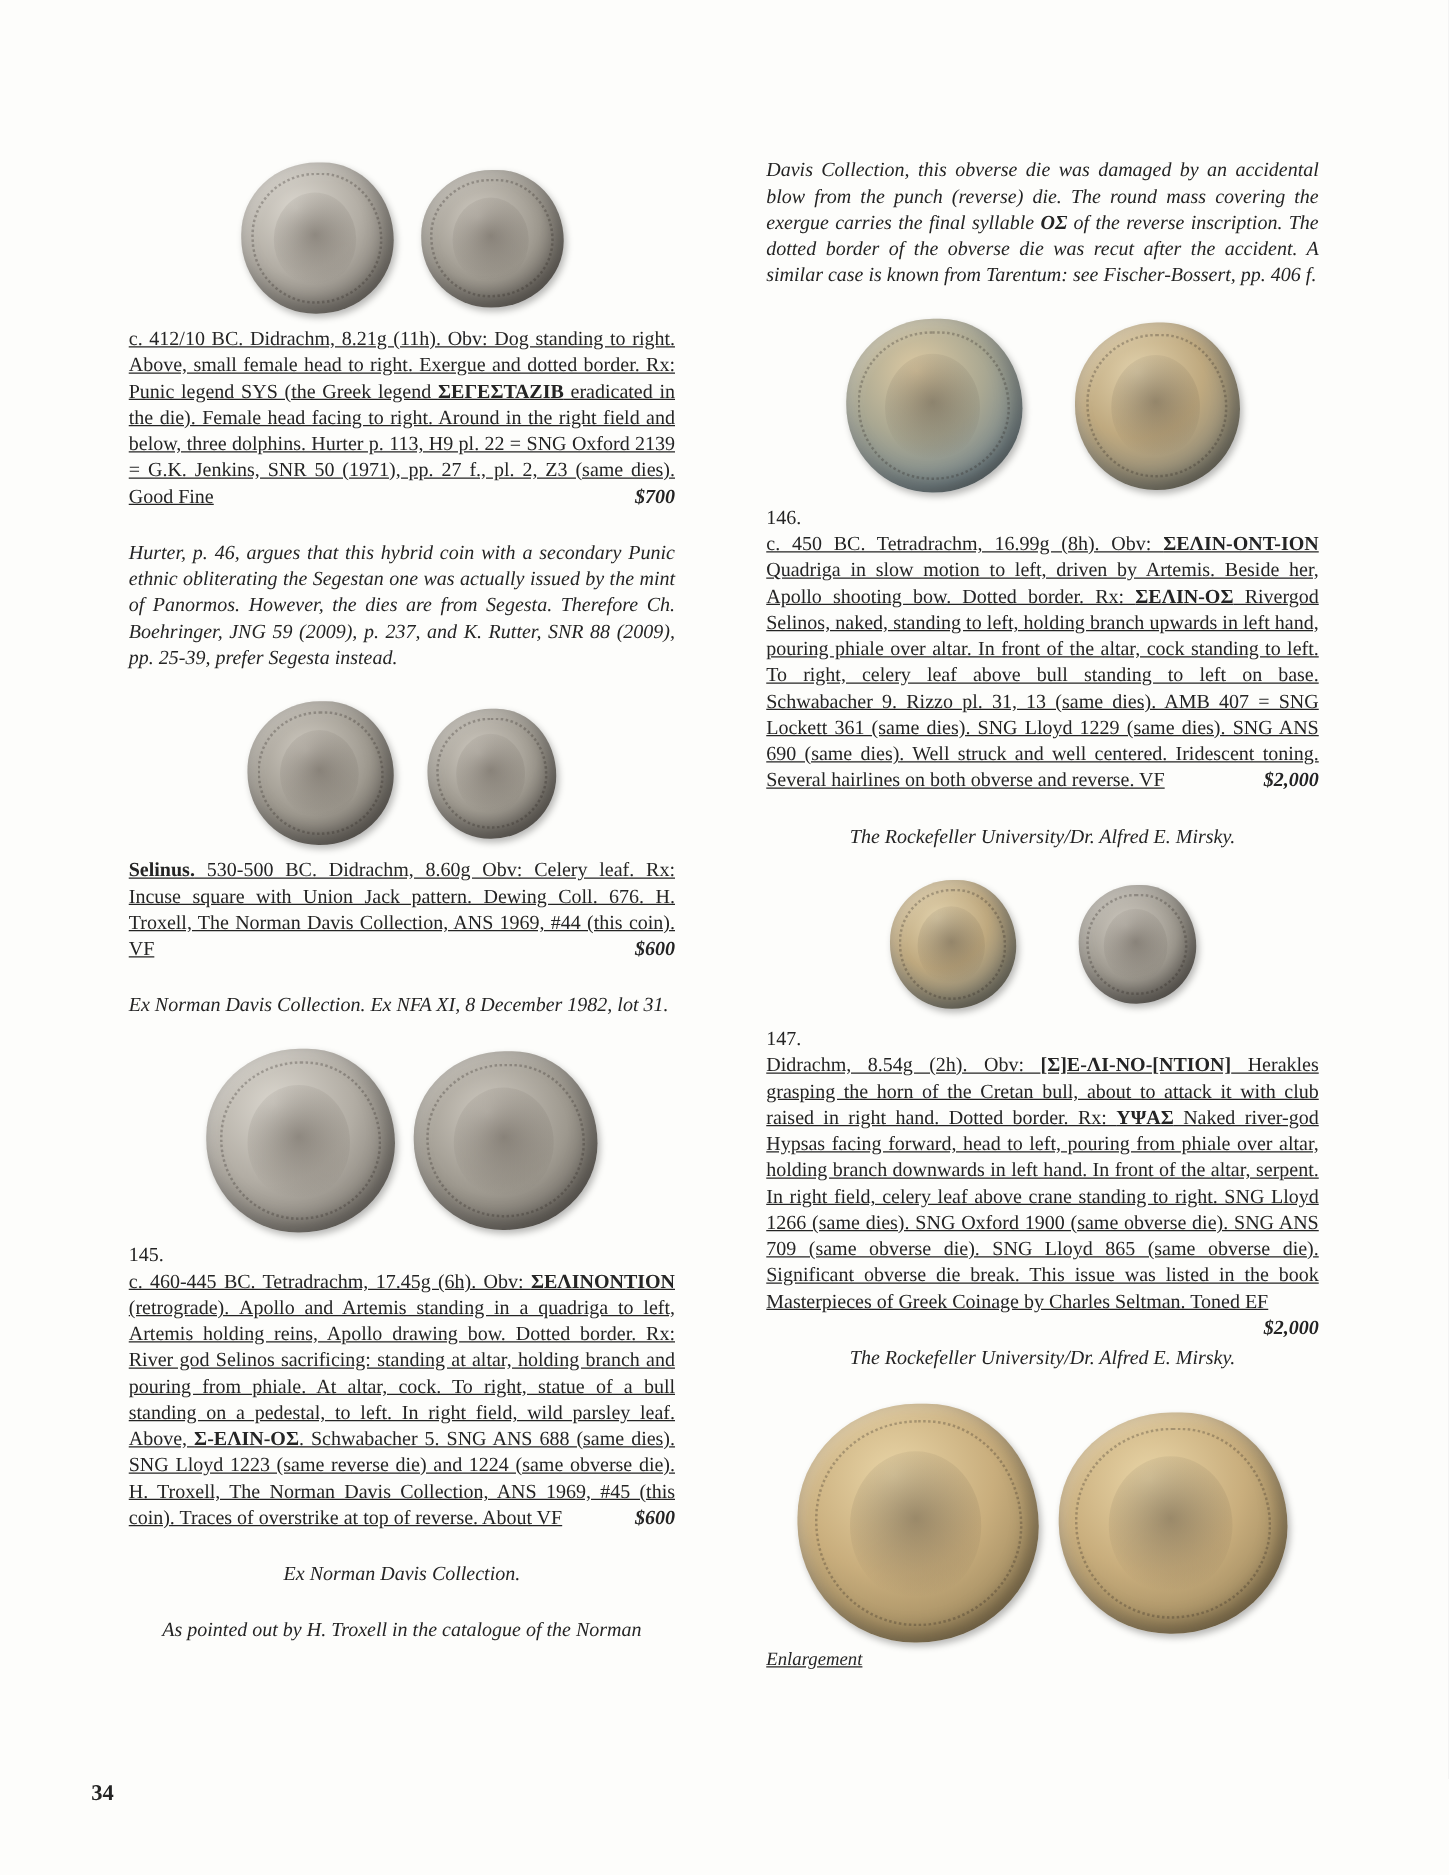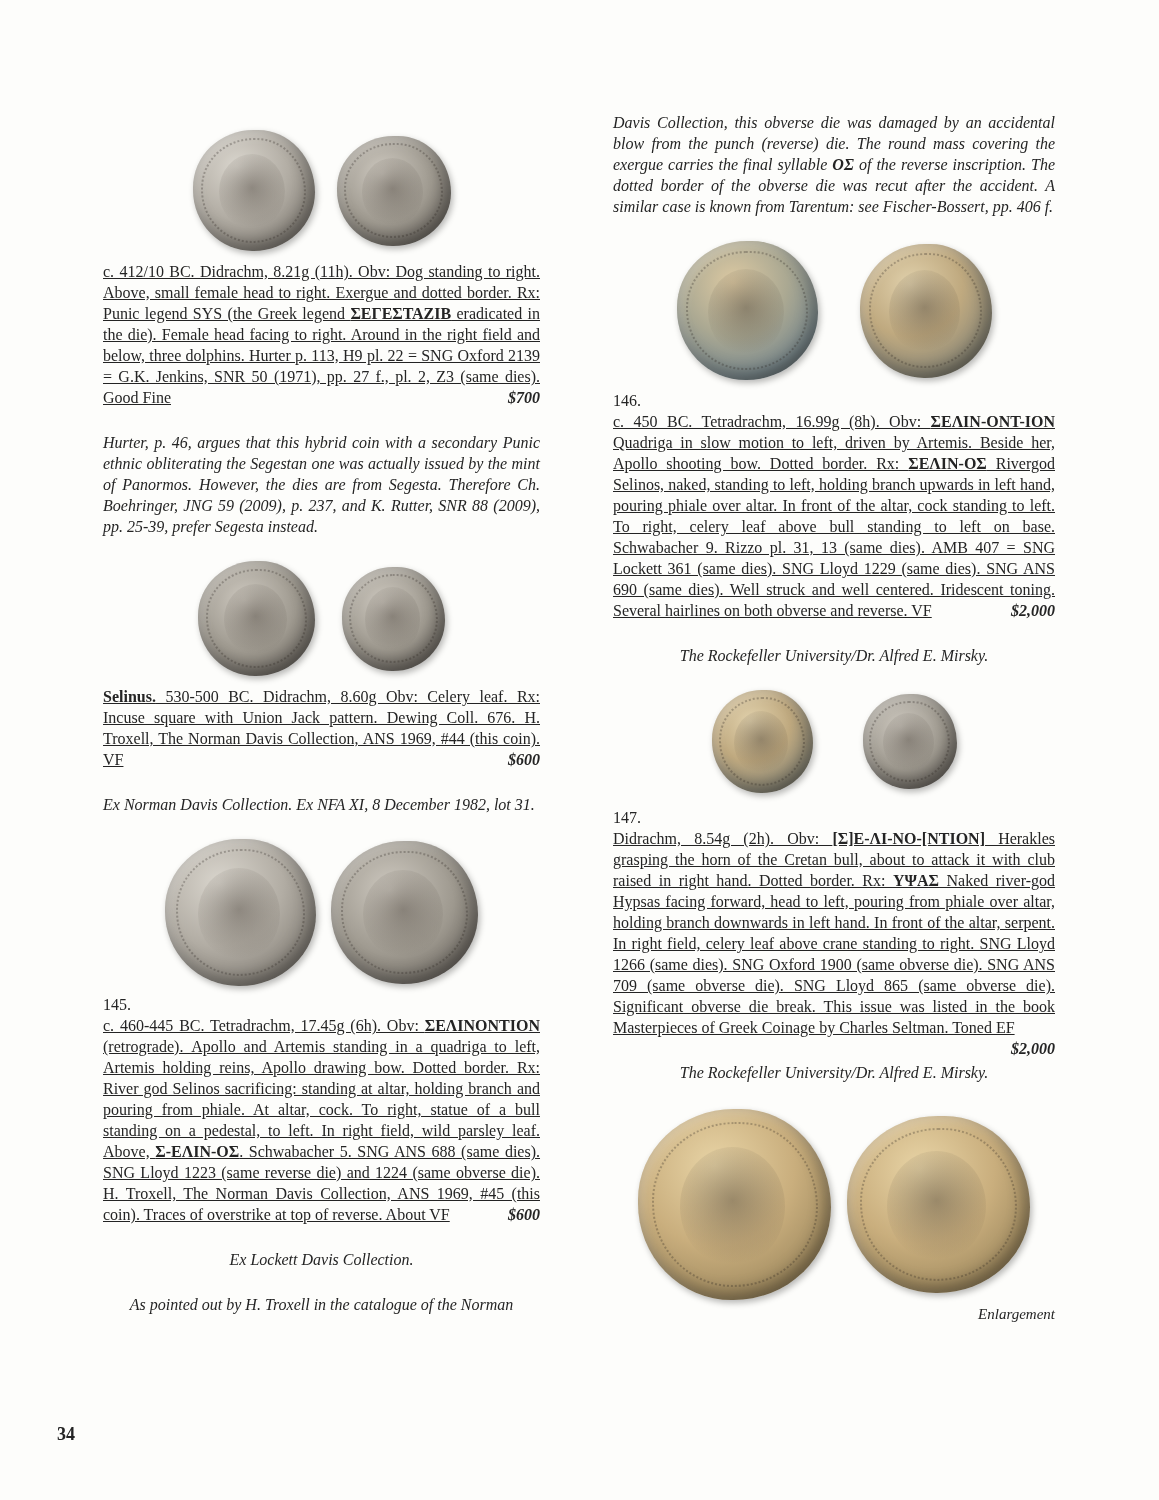--- a/index.html
+++ b/index.html
@@ -13,21 +13,21 @@
     font-family: "Liberation Serif", serif;
     color: #242424;
   }
   .columns {
     display: flex;
     padding: 112px 104px 0 103px;
     gap: 73px;
   }
   .col { font-size: 16px; line-height: 21px; }
   .col-left  { width: 437px; flex: 0 0 437px; }
-  .col-right { width: 442px; flex: 0 0 442px; }
+  .col-right { width: 442px; flex: 0 0 442px; margin-top: 14px; }
 
   .lot-number { margin: 0; }
   .lot-desc   { margin: 0 0 24px 0; text-align: justify; text-decoration: underline; }
   .note       { margin: 0 0 24px 0; font-style: italic; text-align: justify; }
   .note-single{ text-align: center; }
   .seg-bold   { font-weight: bold; }
   .price      { float: right; font-weight: bold; font-style: italic; padding-left: 12px; }
 
   .coin-pair {
     display: flex;
@@ -56,25 +56,25 @@
     inset: 20% 24% 18% 22%;
     border-radius: 50%;
     background: radial-gradient(circle at 50% 45%, rgba(60,52,44,.40), rgba(60,52,44,.10) 58%, rgba(60,52,44,0) 75%);
   }
   .silver      { background: radial-gradient(circle at 36% 30%, #d9d5cd, #b2ada4 45%, #868179 78%, #605c56); }
   .silver-dark { background: radial-gradient(circle at 40% 34%, #cdc8bf, #9e998f 50%, #726d66 80%, #4e4a44); }
   .toned-irid  { background: radial-gradient(circle at 40% 30%, #dcc9a2, #aaa892 42%, #7d8b8e 72%, #4e595d); }
   .toned-gold  { background: radial-gradient(circle at 38% 30%, #e0d0ab, #bfa97f 42%, #918c79 72%, #5d5f58); }
   .gold        { background: radial-gradient(circle at 40% 30%, #e8d4a6, #c9ae7d 45%, #a28c61 76%, #6f6148); }
 
-  .caption { text-align: right; font-style: italic; font-size: 15px; margin: 4px 0 0 0; }
+  .caption { text-align: left; font-style: italic; font-size: 15px; margin: 4px 0 0 0; text-decoration: underline; }
 
   .page-number {
     position: absolute;
-    left: 57px;
+    left: 73px;
     top: 1424px;
     font-size: 18px;
     font-weight: bold;
   }
 </style>
 </head>
 <body>
 
 <div class="page">
   <div class="columns">
@@ -103,21 +103,21 @@
 
       <div class="coin-pair" style="gap:15px; margin:12px 0 8px 0;">
         <div class="coin silver" style="width:151px;height:147px;"></div>
         <div class="coin silver-dark" style="width:147px;height:143px;"></div>
       </div>
       <div class="lot-number">145.</div>
       <p class="lot-desc">
         <span><span>c. 460-445 BC. Tetradrachm, 17.45g (6h). Obv: </span><span class="seg-bold">ΣΕΛΙΝΟΝΤΙΟΝ</span><span> (retrograde). Apollo and Artemis standing in a quadriga to left, Artemis holding reins, Apollo drawing bow. Dotted border. Rx: River god Selinos sacrificing: standing at altar, holding branch and pouring from phiale. At altar, cock. To right, statue of a bull standing on a pedestal, to left. In right field, wild parsley leaf. Above, </span><span class="seg-bold">Σ-ΕΛΙΝ-ΟΣ</span><span>. Schwabacher 5. SNG ANS 688 (same dies). SNG Lloyd 1223 (same reverse die) and 1224 (same obverse die). H. Troxell, The Norman Davis Collection, ANS 1969, #45 (this coin). Traces of overstrike at top of reverse. About VF</span></span>
         <span class="price">$600</span>
       </p>
-      <p class="note note-single">Ex Lockett Davis Collection.</p>
+      <p class="note note-single">Ex Norman Davis Collection.</p>
       <p class="note note-single">As pointed out by H. Troxell in the catalogue of the Norman</p>
 
     </div>
 
     <div class="col col-right">
 
       <p class="note">
         <span><span>Davis Collection, this obverse die was damaged by an accidental blow from the punch (reverse) die. The round mass covering the exergue carries the final syllable </span><span class="seg-bold">ΟΣ</span><span> of the reverse inscription. The dotted border of the obverse die was recut after the accident. A similar case is known from Tarentum: see Fischer-Bossert, pp. 406 f.</span></span>
       </p>
 

